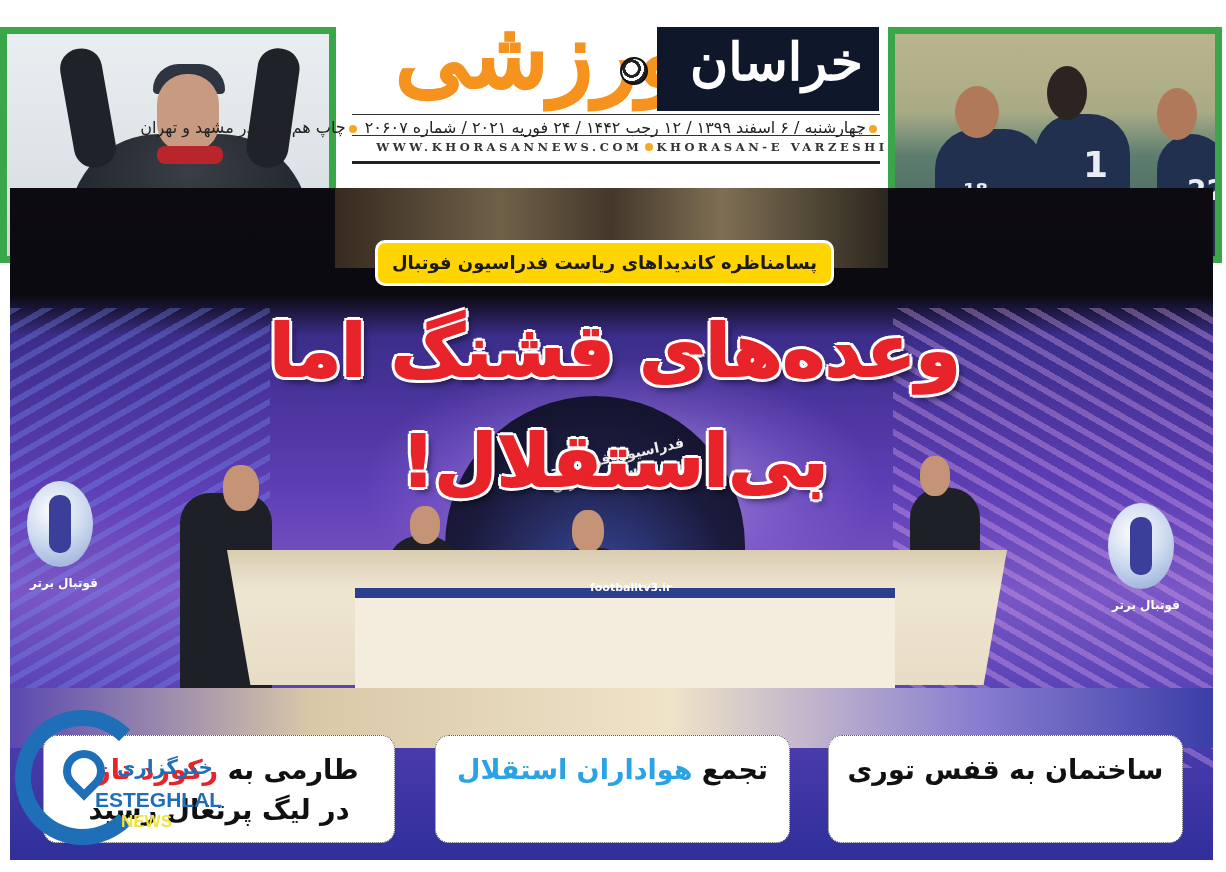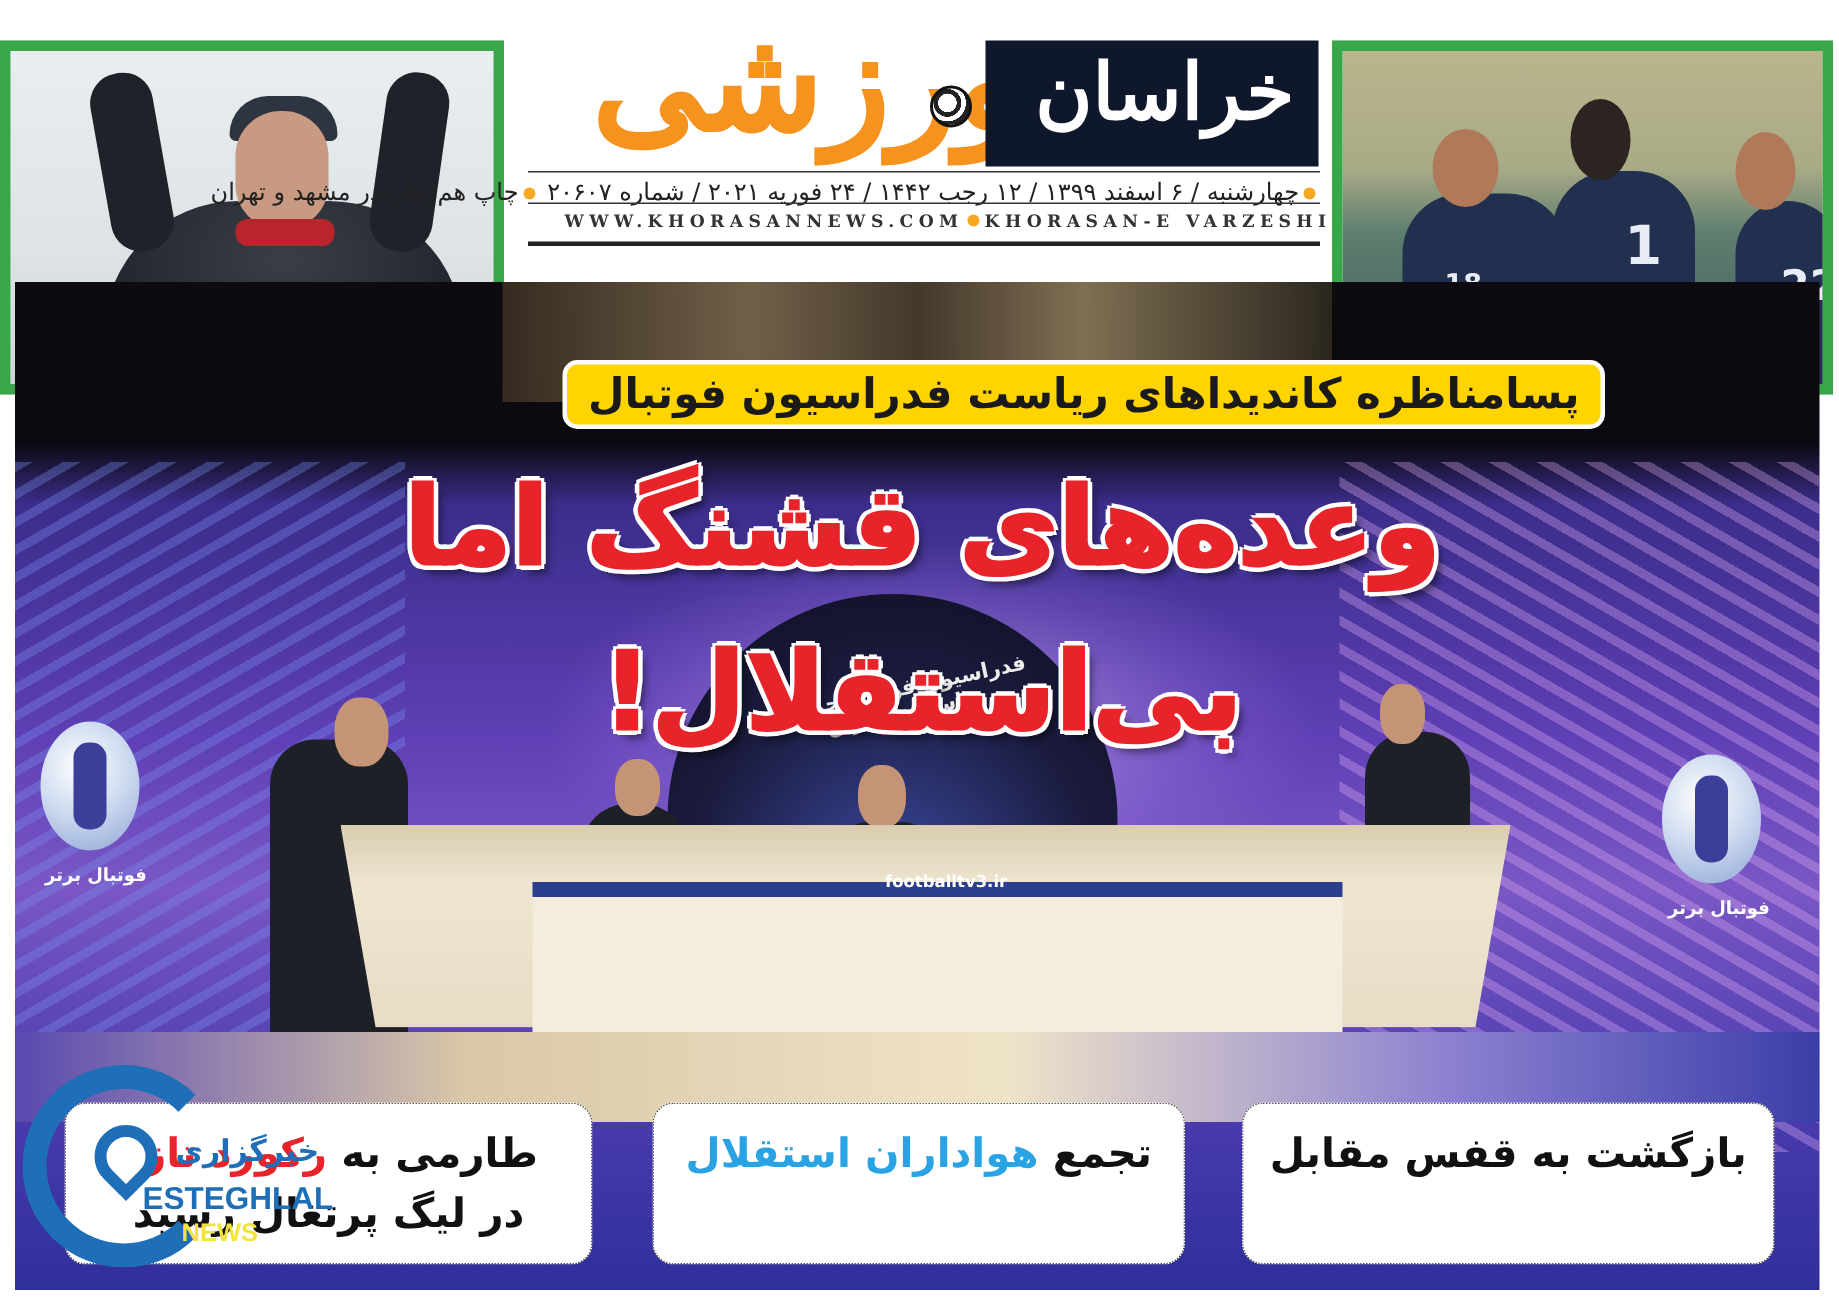--- a/index.html
+++ b/index.html
@@ -141,21 +141,21 @@
     position: absolute; left: 580px; top: 393px; color: #ffffff; font-size: 11px; font-weight: bold;
   }
   .floor {
     position: absolute; left: 0; top: 500px; width: 1203px; height: 60px;
     background: linear-gradient(90deg, #5a49b0, #d9c8a8 25%, #efe3c8 55%, #8a7fd0 80%, #3b3ea8);
   }
 
   .subhead-pill {
     position: absolute; left: 375px; top: 240px; height: 46px; padding: 0 14px;
     background: #ffd400; border: 3px solid #ffffff; border-radius: 10px;
-    font-size: 28px; font-weight: bold; color: #1a1a1a; direction: rtl; line-height: 40px; white-space: nowrap;
+    font-size: 18px; font-weight: bold; color: #1a1a1a; direction: rtl; line-height: 40px; white-space: nowrap;
   }
   .headline {
     position: absolute; left: 80px; top: 296px; width: 1070px; text-align: center; direction: rtl;
     font-size: 72px; font-weight: 900; color: #e8232a; line-height: 110px; letter-spacing: -2px;
     -webkit-text-stroke: 2px #e8232a;
     text-shadow: 4px 0 0 #fff, -4px 0 0 #fff, 0 4px 0 #fff, 0 -4px 0 #fff, 3px 3px 0 #fff, -3px -3px 0 #fff, 3px -3px 0 #fff, -3px 3px 0 #fff, 5px 6px 6px rgba(0,0,0,.5);
   }
 
   
   .story-card {
@@ -268,21 +268,21 @@
   <div class="desk"></div>
   <div class="desk-inner"></div>
   <div class="desk-label">footballtv3.ir</div>
   <div class="floor"></div>
 </div>
 
 <div class="subhead-pill">پسامناظره کاندیداهای ریاست فدراسیون فوتبال</div>
 <div class="headline">وعده‌های قشنگ اما بی‌استقلال!</div>
 
 <div class="story-card card-1">
-  <div>بازگشت به قفس مقابل</div>
+  <div>ساختمان به قفس توری</div>
 </div>
 
 <div class="story-card card-2">
   <div>
     <span>تجمع </span><span class="hl-blue">هواداران استقلال</span>
   </div>
 </div>
 
 <div class="story-card card-3">
   <div>

